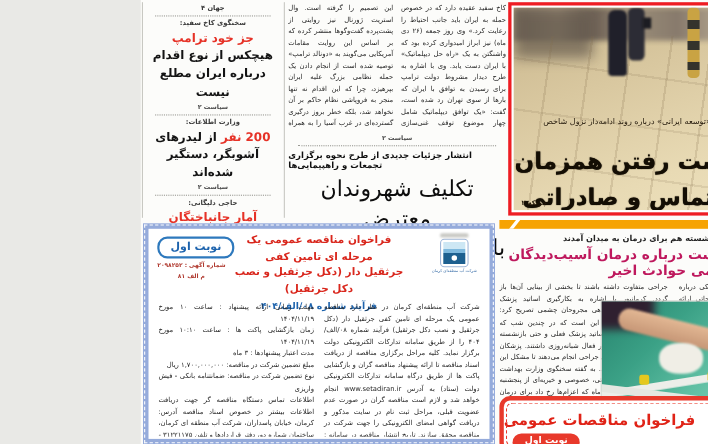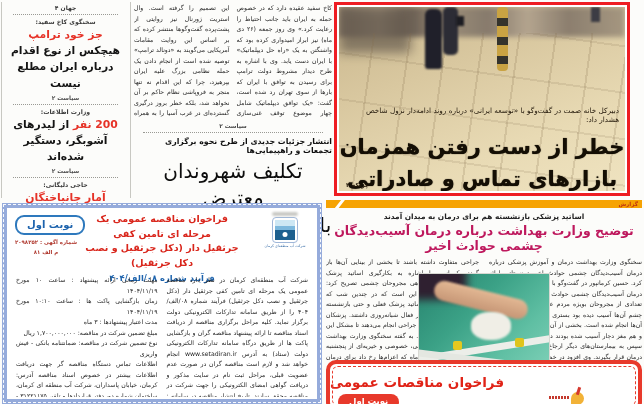--- a/index.html
+++ b/index.html
@@ -1,32 +1,32 @@
 <!DOCTYPE html>
 <html lang="fa" dir="rtl"><head>
 <meta charset="utf-8">
 <style>
   html,body{margin:0;padding:0;background:#e9e9e6;}
-  .page{position:relative;width:644px;height:404px;background:#fcfcfa;overflow:hidden;
+  .page{position:relative;width:516px;height:404px;background:#fcfcfa;overflow:hidden;
         font-family:"DejaVu Sans",sans-serif;direction:rtl;}
   .vrule{position:absolute;top:2px;height:196px;width:0;border-left:1px solid #c8c8c2;}
   
   .col-left{position:absolute;left:4px;top:2px;width:123px;text-align:center;}
   .sec-label{font-size:6px;font-weight:bold;color:#333;padding-top:2px;}
   .dots{border-top:1.5px dotted #9a9a94;margin:3px 9px;}
   .kicker{font-size:6.2px;font-weight:bold;color:#3a3a3a;margin:2px 0 2px;}
   .brief-h{font-size:10.8px;font-weight:bold;line-height:1.5;margin:0 3px;color:#141414;}
   .red{color:#e63227;}
   .ref{font-size:5.8px;font-weight:bold;color:#4a4a4a;margin:3px 0 1px;}
   .center{text-align:center;}
   
   .col-mid{position:absolute;left:134px;top:3px;width:198px;}
   .mid-body{display:flex;gap:7px;height:117px;overflow:hidden;}
   .tiny{flex:1;margin:0;font-size:6.2px;line-height:1.7;text-align:justify;color:#1f1f1f;filter:blur(.25px);}
-  .teaser-kicker{font-size:7.8px;font-weight:bold;text-align:right;margin-top:4px;color:#101010;}
+  .teaser-kicker{font-size:7.8px;font-weight:bold;text-align:left;margin-top:4px;color:#101010;}
   .teaser-h{font-size:20px;font-weight:normal;text-align:center;line-height:1.35;margin:3px 0 2px;color:#0d0d0d;}
   
   .photo-box{position:absolute;left:334px;top:2px;width:296px;height:194px;margin:0;
              border:3px solid #ee1d23;background:#fff;padding:2px;box-sizing:border-box;}
   .photo{position:relative;width:100%;height:100%;overflow:hidden;
          background:linear-gradient(160deg,#c9b68d,#d9c8a0 35%,#e8dab4 70%,#efe3c0);}
   .bld{position:absolute;top:0;left:0;right:0;height:30px;filter:blur(2.5px);opacity:.95;
        background:linear-gradient(90deg,#7e7163,#a2937e 14%,#6d6156 26%,#988a76 38%,#83776a 52%,#b2a38e 66%,#887b6c 80%,#a3957f 100%);}
   .shade-l{position:absolute;top:0;left:0;width:72px;height:46px;background:#5a5046;filter:blur(6px);opacity:.65;}
   .pave{position:absolute;inset:26px 0 0 0;

